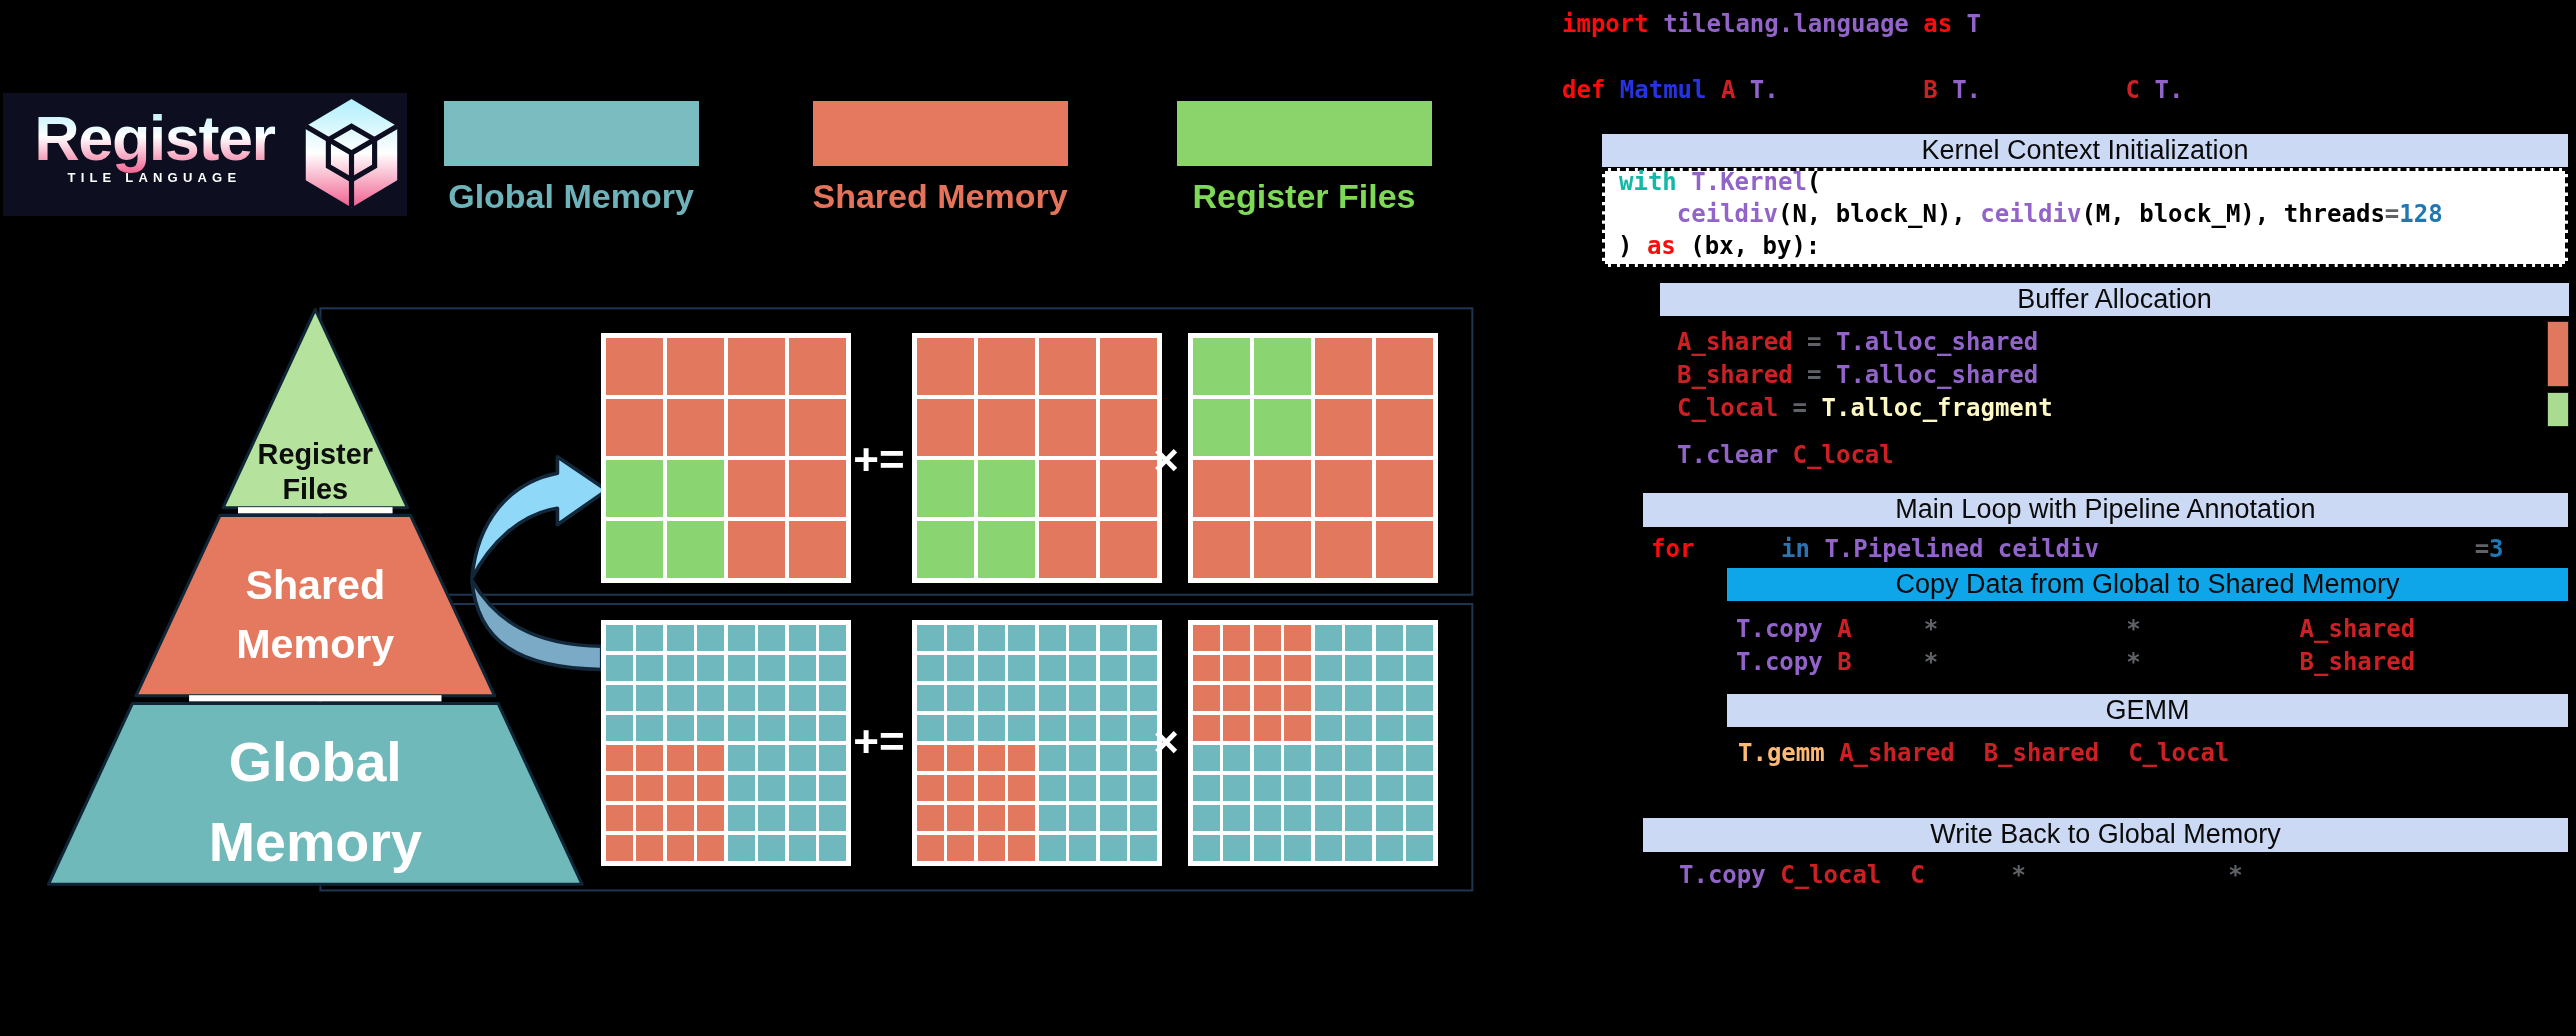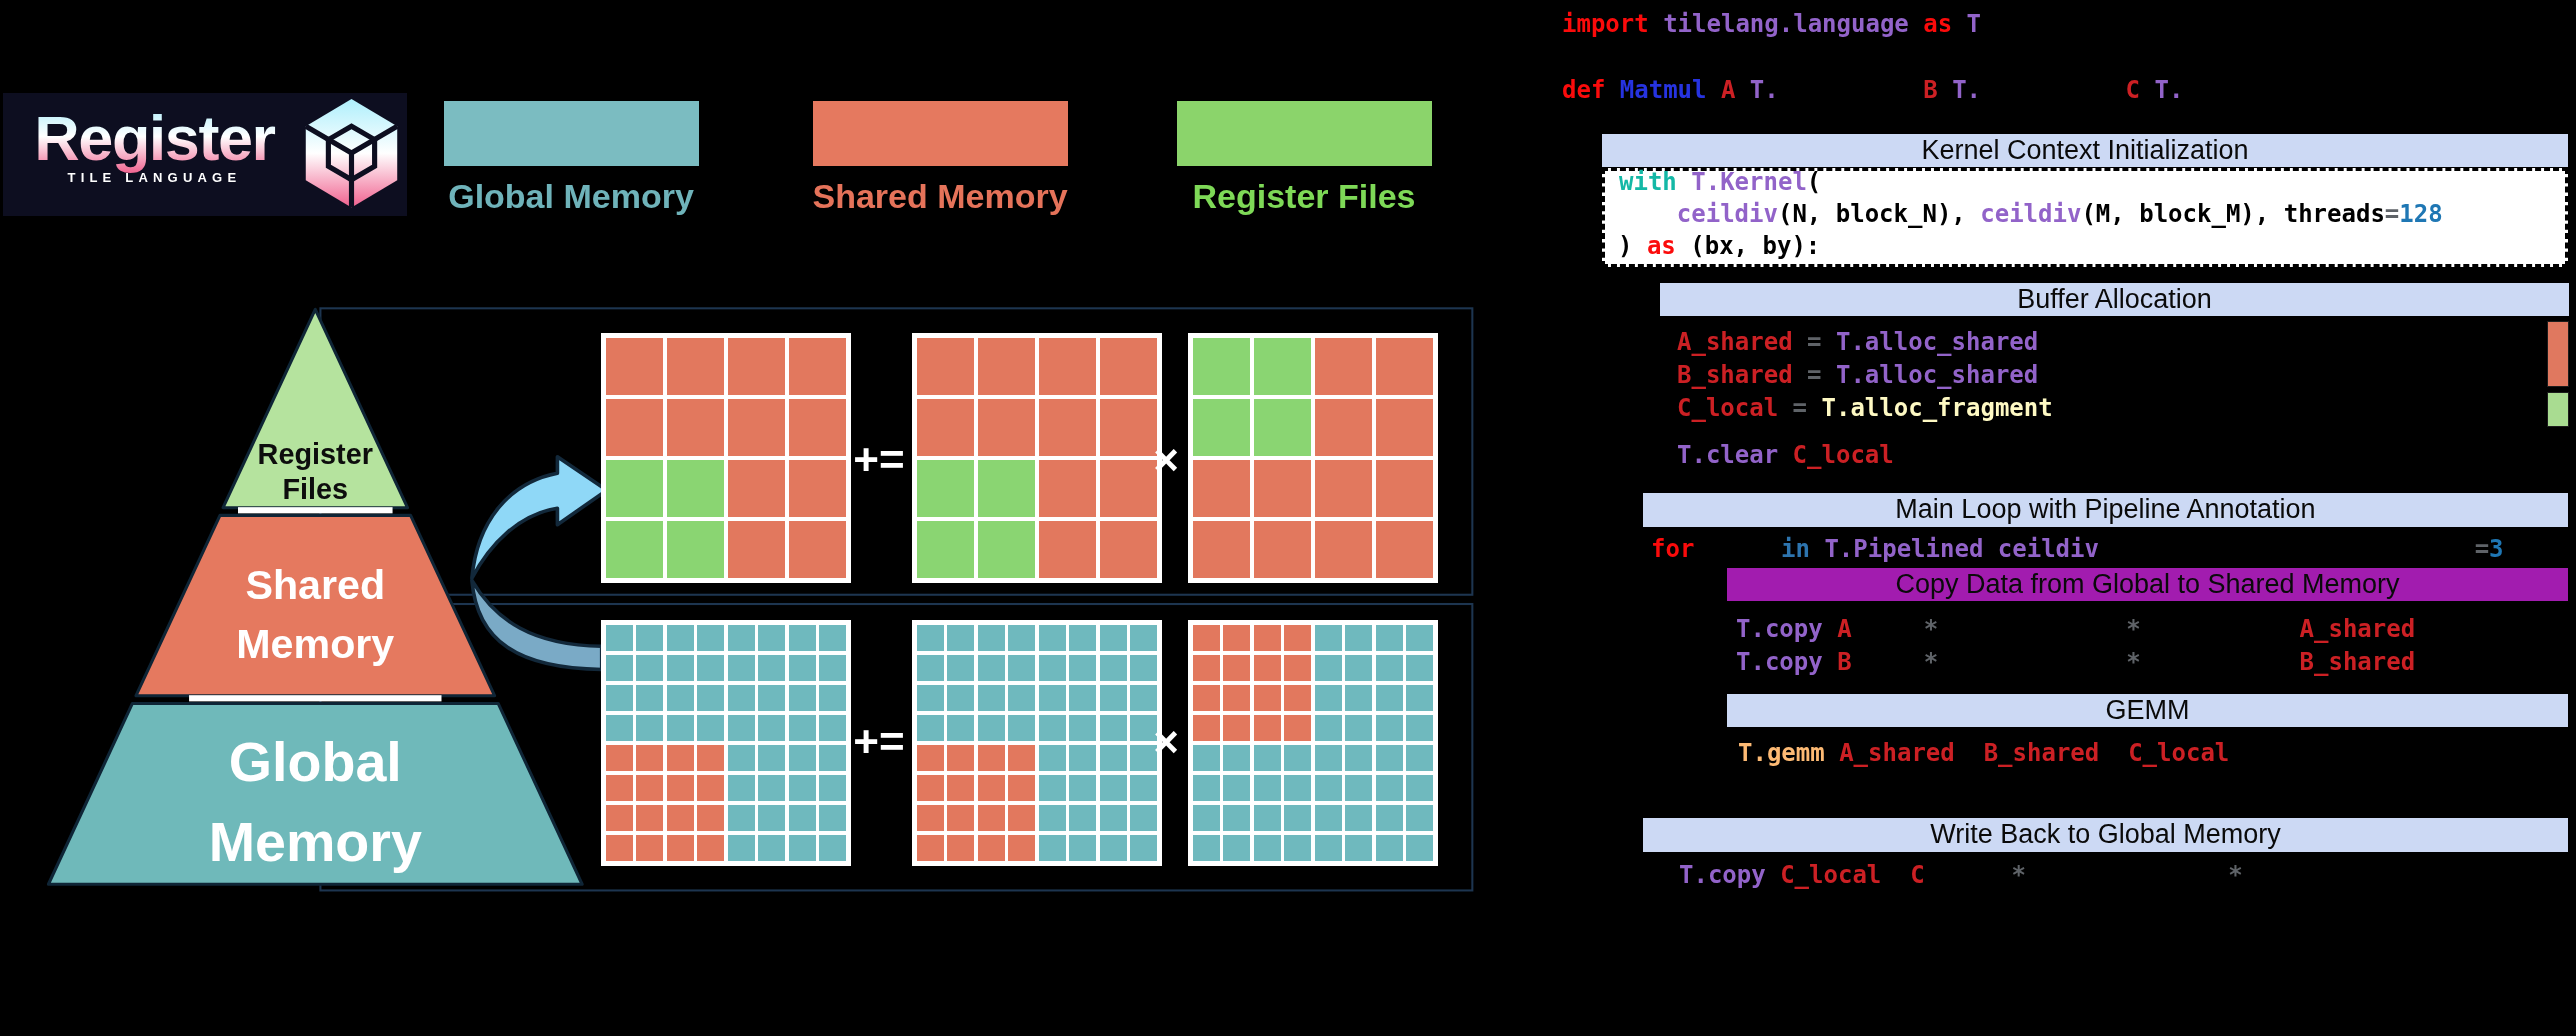--- a/index.html
+++ b/index.html
@@ -366,21 +366,21 @@
       <div class="code-line" style="left: 1619px; top: 167px;"><span style="color: #14b8a6;">with </span><span style="color: rgb(146, 99, 201);">T.Kernel</span><span style="color: rgb(0, 0, 0);">(</span></div>
       <div class="code-line" style="left: 1619px; top: 199px;"><span style="color: rgb(0, 0, 0);">    </span><span style="color: rgb(146, 99, 201);">ceildiv</span><span style="color: rgb(0, 0, 0);">(N, block_N), </span><span style="color: rgb(146, 99, 201);">ceildiv</span><span style="color: rgb(0, 0, 0);">(M, block_M), threads</span><span style="color: rgb(95, 99, 104);">=</span><span style="color: rgb(31, 119, 180);">128</span></div>
       <div class="code-line" style="left: 1618px; top: 231px;"><span style="color: rgb(0, 0, 0);">) </span><span style="color: rgb(251, 11, 11);">as </span><span style="color: rgb(0, 0, 0);">(bx, by):</span></div>
       <div class="sec-header" style="left: 1660px; top: 283px; width: 909px; height: 35px; line-height: 32px; font-size: 27px; background: rgb(204, 217, 244);">Buffer Allocation</div>
       <div class="code-line" style="left: 1677px; top: 327px;"><span style="color: rgb(204, 32, 36);">A_shared </span><span style="color: rgb(95, 99, 104);">= </span><span style="color: rgb(146, 99, 201);">T.alloc_shared</span></div>
       <div class="code-line" style="left: 1677px; top: 360px;"><span style="color: rgb(204, 32, 36);">B_shared </span><span style="color: rgb(95, 99, 104);">= </span><span style="color: rgb(146, 99, 201);">T.alloc_shared</span></div>
       <div class="code-line" style="left: 1677px; top: 393px;"><span style="color: rgb(204, 32, 36);">C_local </span><span style="color: rgb(95, 99, 104);">= </span><span style="color: #fef9c3;">T.alloc_fragment</span></div>
       <div class="code-line" style="left: 1677px; top: 440px;"><span style="color: rgb(146, 99, 201);">T.clear </span><span style="color: rgb(204, 32, 36);">C_local</span></div>
       <div class="sec-header" style="left: 1643px; top: 493px; width: 925px; height: 36px; line-height: 33px; font-size: 27px; background: rgb(204, 217, 244);">Main Loop with Pipeline Annotation</div>
       <div class="code-line" style="left: 1651px; top: 534px;"><span style="color: rgb(251, 11, 11);">for</span><span style="color: rgb(0, 0, 0);">      </span><span style="color: rgb(45, 116, 174);">in </span><span style="color: rgb(146, 99, 201);">T.Pipelined ceildiv</span><span style="color: rgb(0, 0, 0);">                          </span><span style="color: rgb(95, 99, 104);">=</span><span style="color: rgb(31, 119, 180);">3</span></div>
-      <div class="sec-header" style="left: 1727px; top: 568px; width: 841px; height: 35px; line-height: 32px; font-size: 27px; background: #a21caf;">Copy Data from Global to Shared Memory</div>
+      <div class="sec-header" style="left: 1727px; top: 568px; width: 841px; height: 35px; line-height: 32px; font-size: 27px; background: #0ea5e9;">Copy Data from Global to Shared Memory</div>
       <div class="code-line" style="left: 1736px; top: 614px;"><span style="color: rgb(146, 99, 201);">T.copy </span><span style="color: rgb(204, 32, 36);">A</span><span style="color: rgb(0, 0, 0);">     </span><span style="color: rgb(95, 99, 104);">*</span><span style="color: rgb(0, 0, 0);">             </span><span style="color: rgb(95, 99, 104);">*</span><span style="color: rgb(0, 0, 0);">           </span><span style="color: rgb(204, 32, 36);">A_shared</span></div>
       <div class="code-line" style="left: 1736px; top: 647px;"><span style="color: rgb(146, 99, 201);">T.copy </span><span style="color: rgb(204, 32, 36);">B</span><span style="color: rgb(0, 0, 0);">     </span><span style="color: rgb(95, 99, 104);">*</span><span style="color: rgb(0, 0, 0);">             </span><span style="color: rgb(95, 99, 104);">*</span><span style="color: rgb(0, 0, 0);">           </span><span style="color: rgb(204, 32, 36);">B_shared</span></div>
       <div class="sec-header" style="left: 1727px; top: 694px; width: 841px; height: 35px; line-height: 32px; font-size: 27px; background: rgb(204, 217, 244);">GEMM</div>
       <div class="code-line" style="left: 1738px; top: 738px;"><span style="color: #fdba74;">T.gemm </span><span style="color: rgb(204, 32, 36);">A_shared</span><span style="color: rgb(0, 0, 0);">  </span><span style="color: rgb(204, 32, 36);">B_shared</span><span style="color: rgb(0, 0, 0);">  </span><span style="color: rgb(204, 32, 36);">C_local</span></div>
       <div class="sec-header" style="left: 1643px; top: 818px; width: 925px; height: 36px; line-height: 33px; font-size: 27px; background: rgb(204, 217, 244);">Write Back to Global Memory</div>
       <div class="code-line" style="left: 1679px; top: 860px;"><span style="color: rgb(146, 99, 201);">T.copy </span><span style="color: rgb(204, 32, 36);">C_local</span><span style="color: rgb(0, 0, 0);">  </span><span style="color: rgb(204, 32, 36);">C</span><span style="color: rgb(0, 0, 0);">      </span><span style="color: rgb(95, 99, 104);">*</span><span style="color: rgb(0, 0, 0);">              </span><span style="color: rgb(95, 99, 104);">*</span></div>
       <div class="side-bar" style="left: 2547px; top: 321px; width: 21.6px; height: 66px; background: rgb(224, 120, 95);"></div>
       <div class="side-bar" style="left: 2547px; top: 392px; width: 21.6px; height: 35px; background: rgb(169, 220, 145);"></div>
     </div>
 

